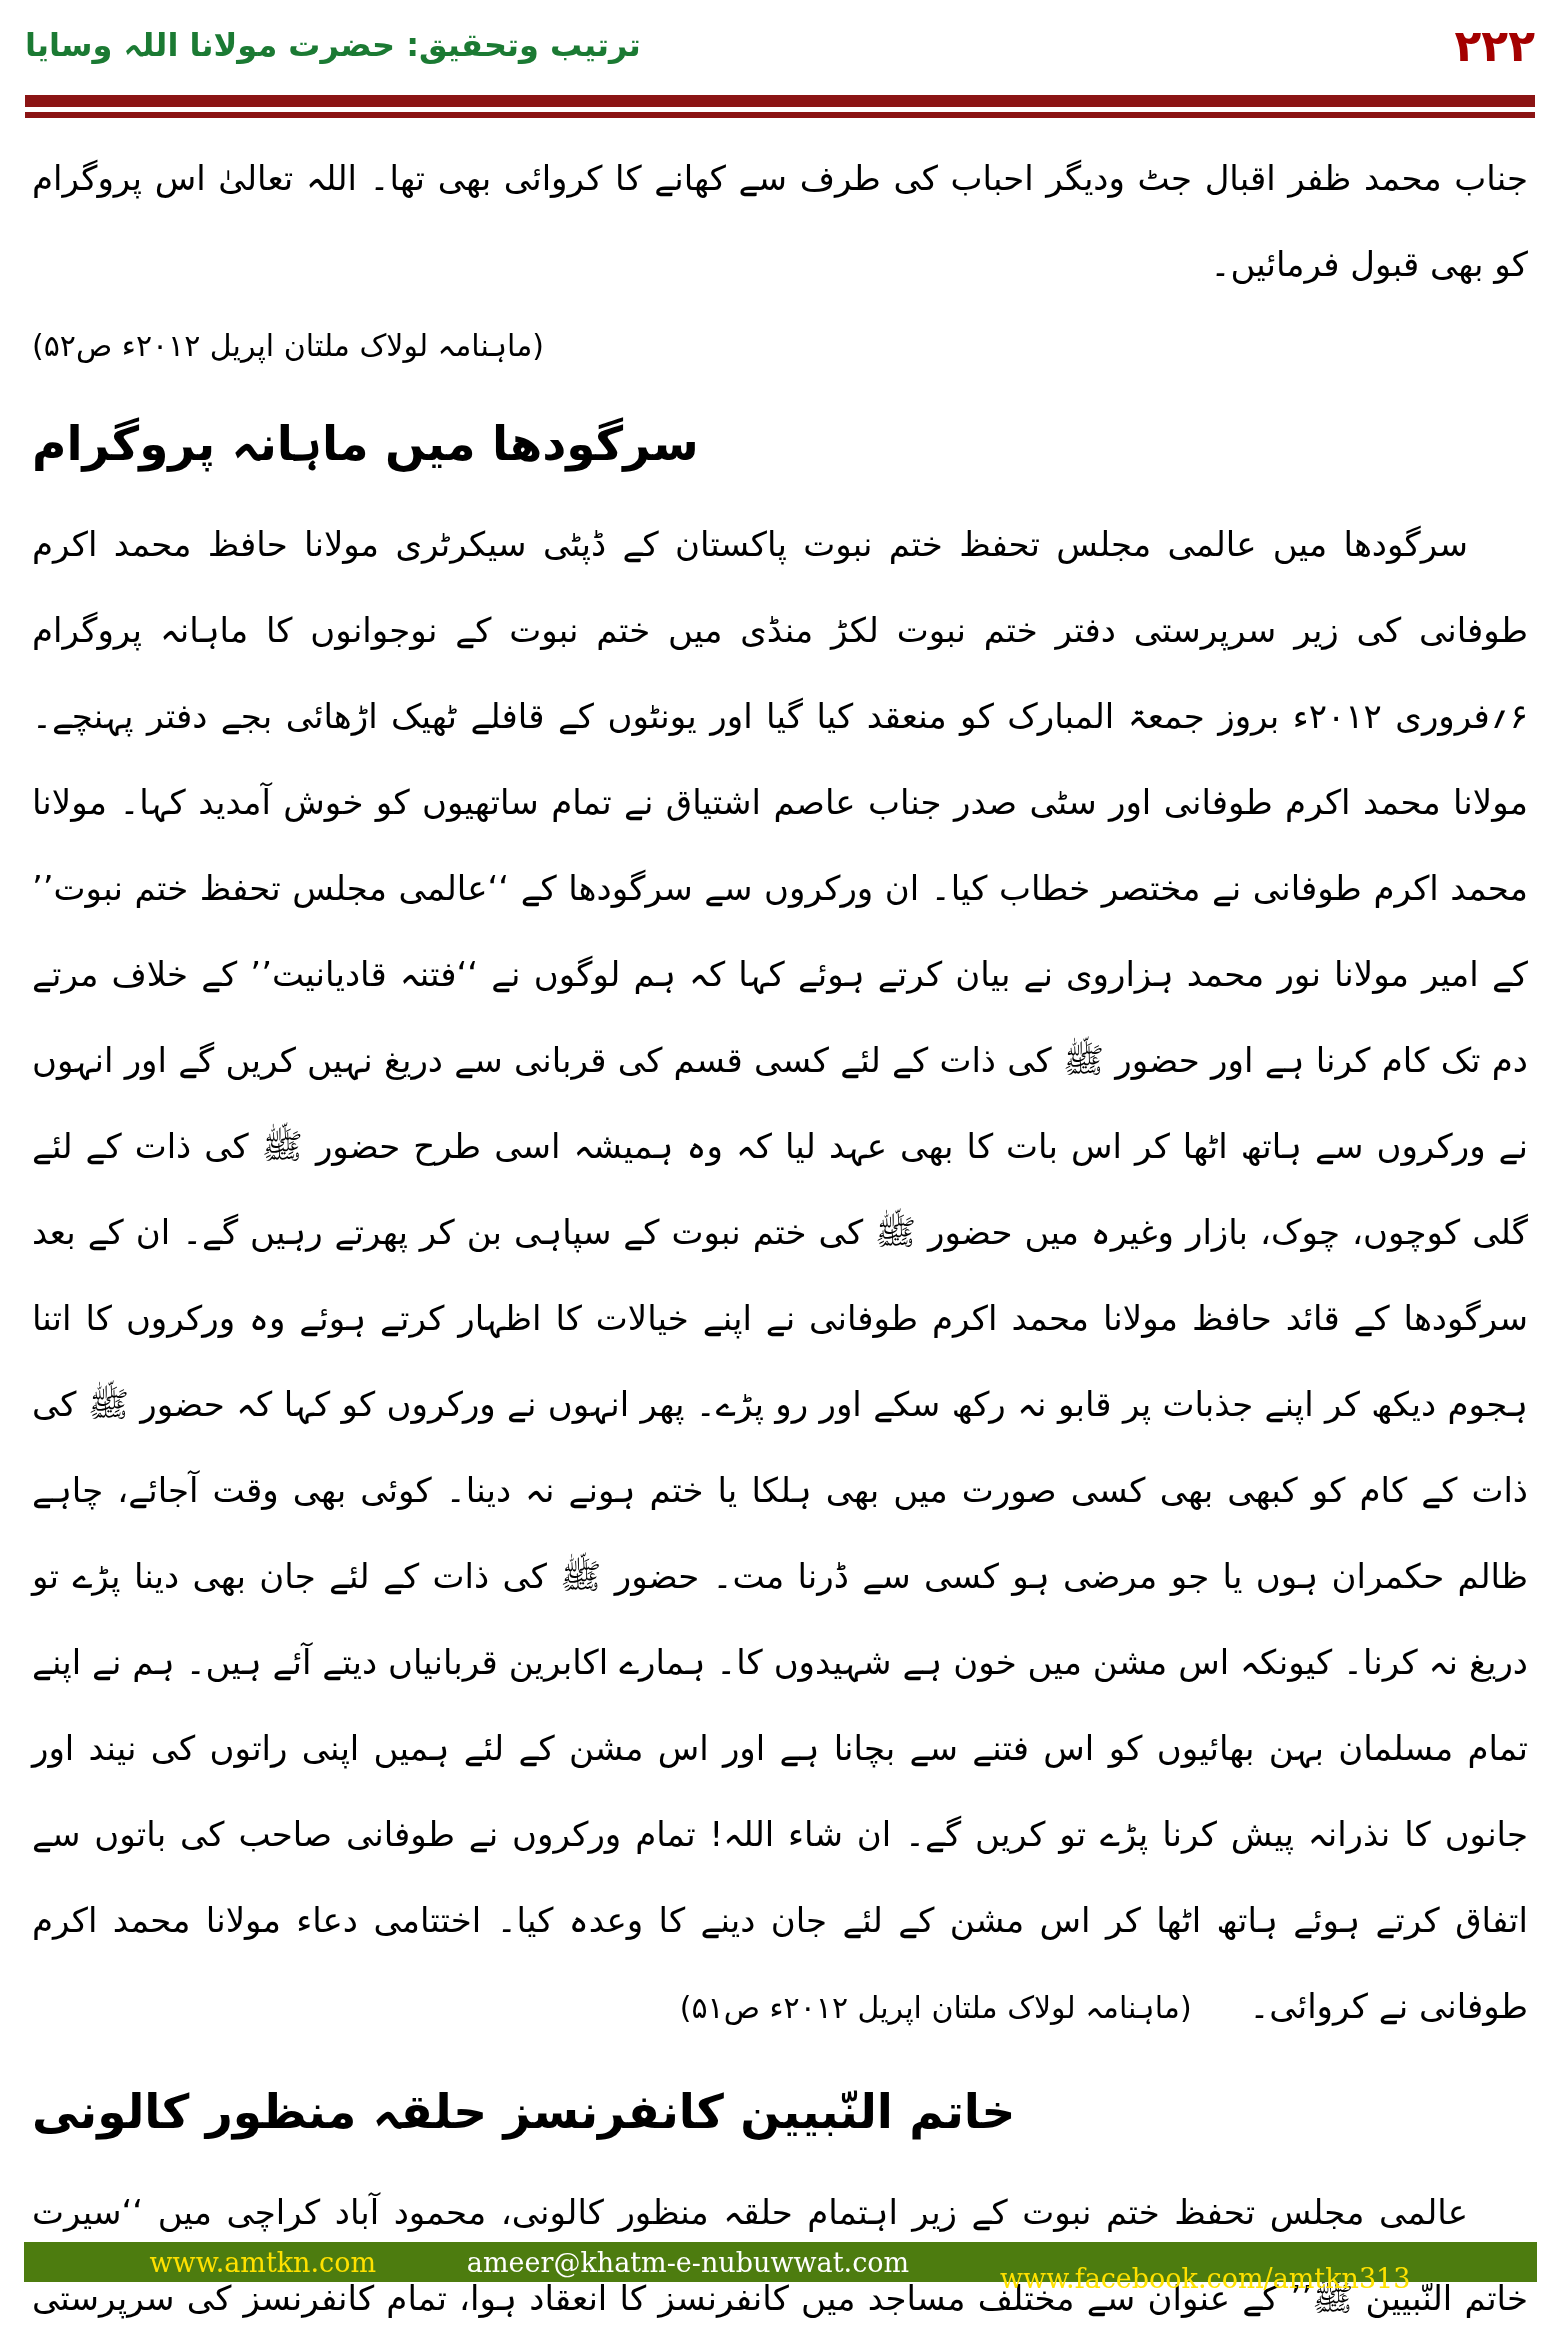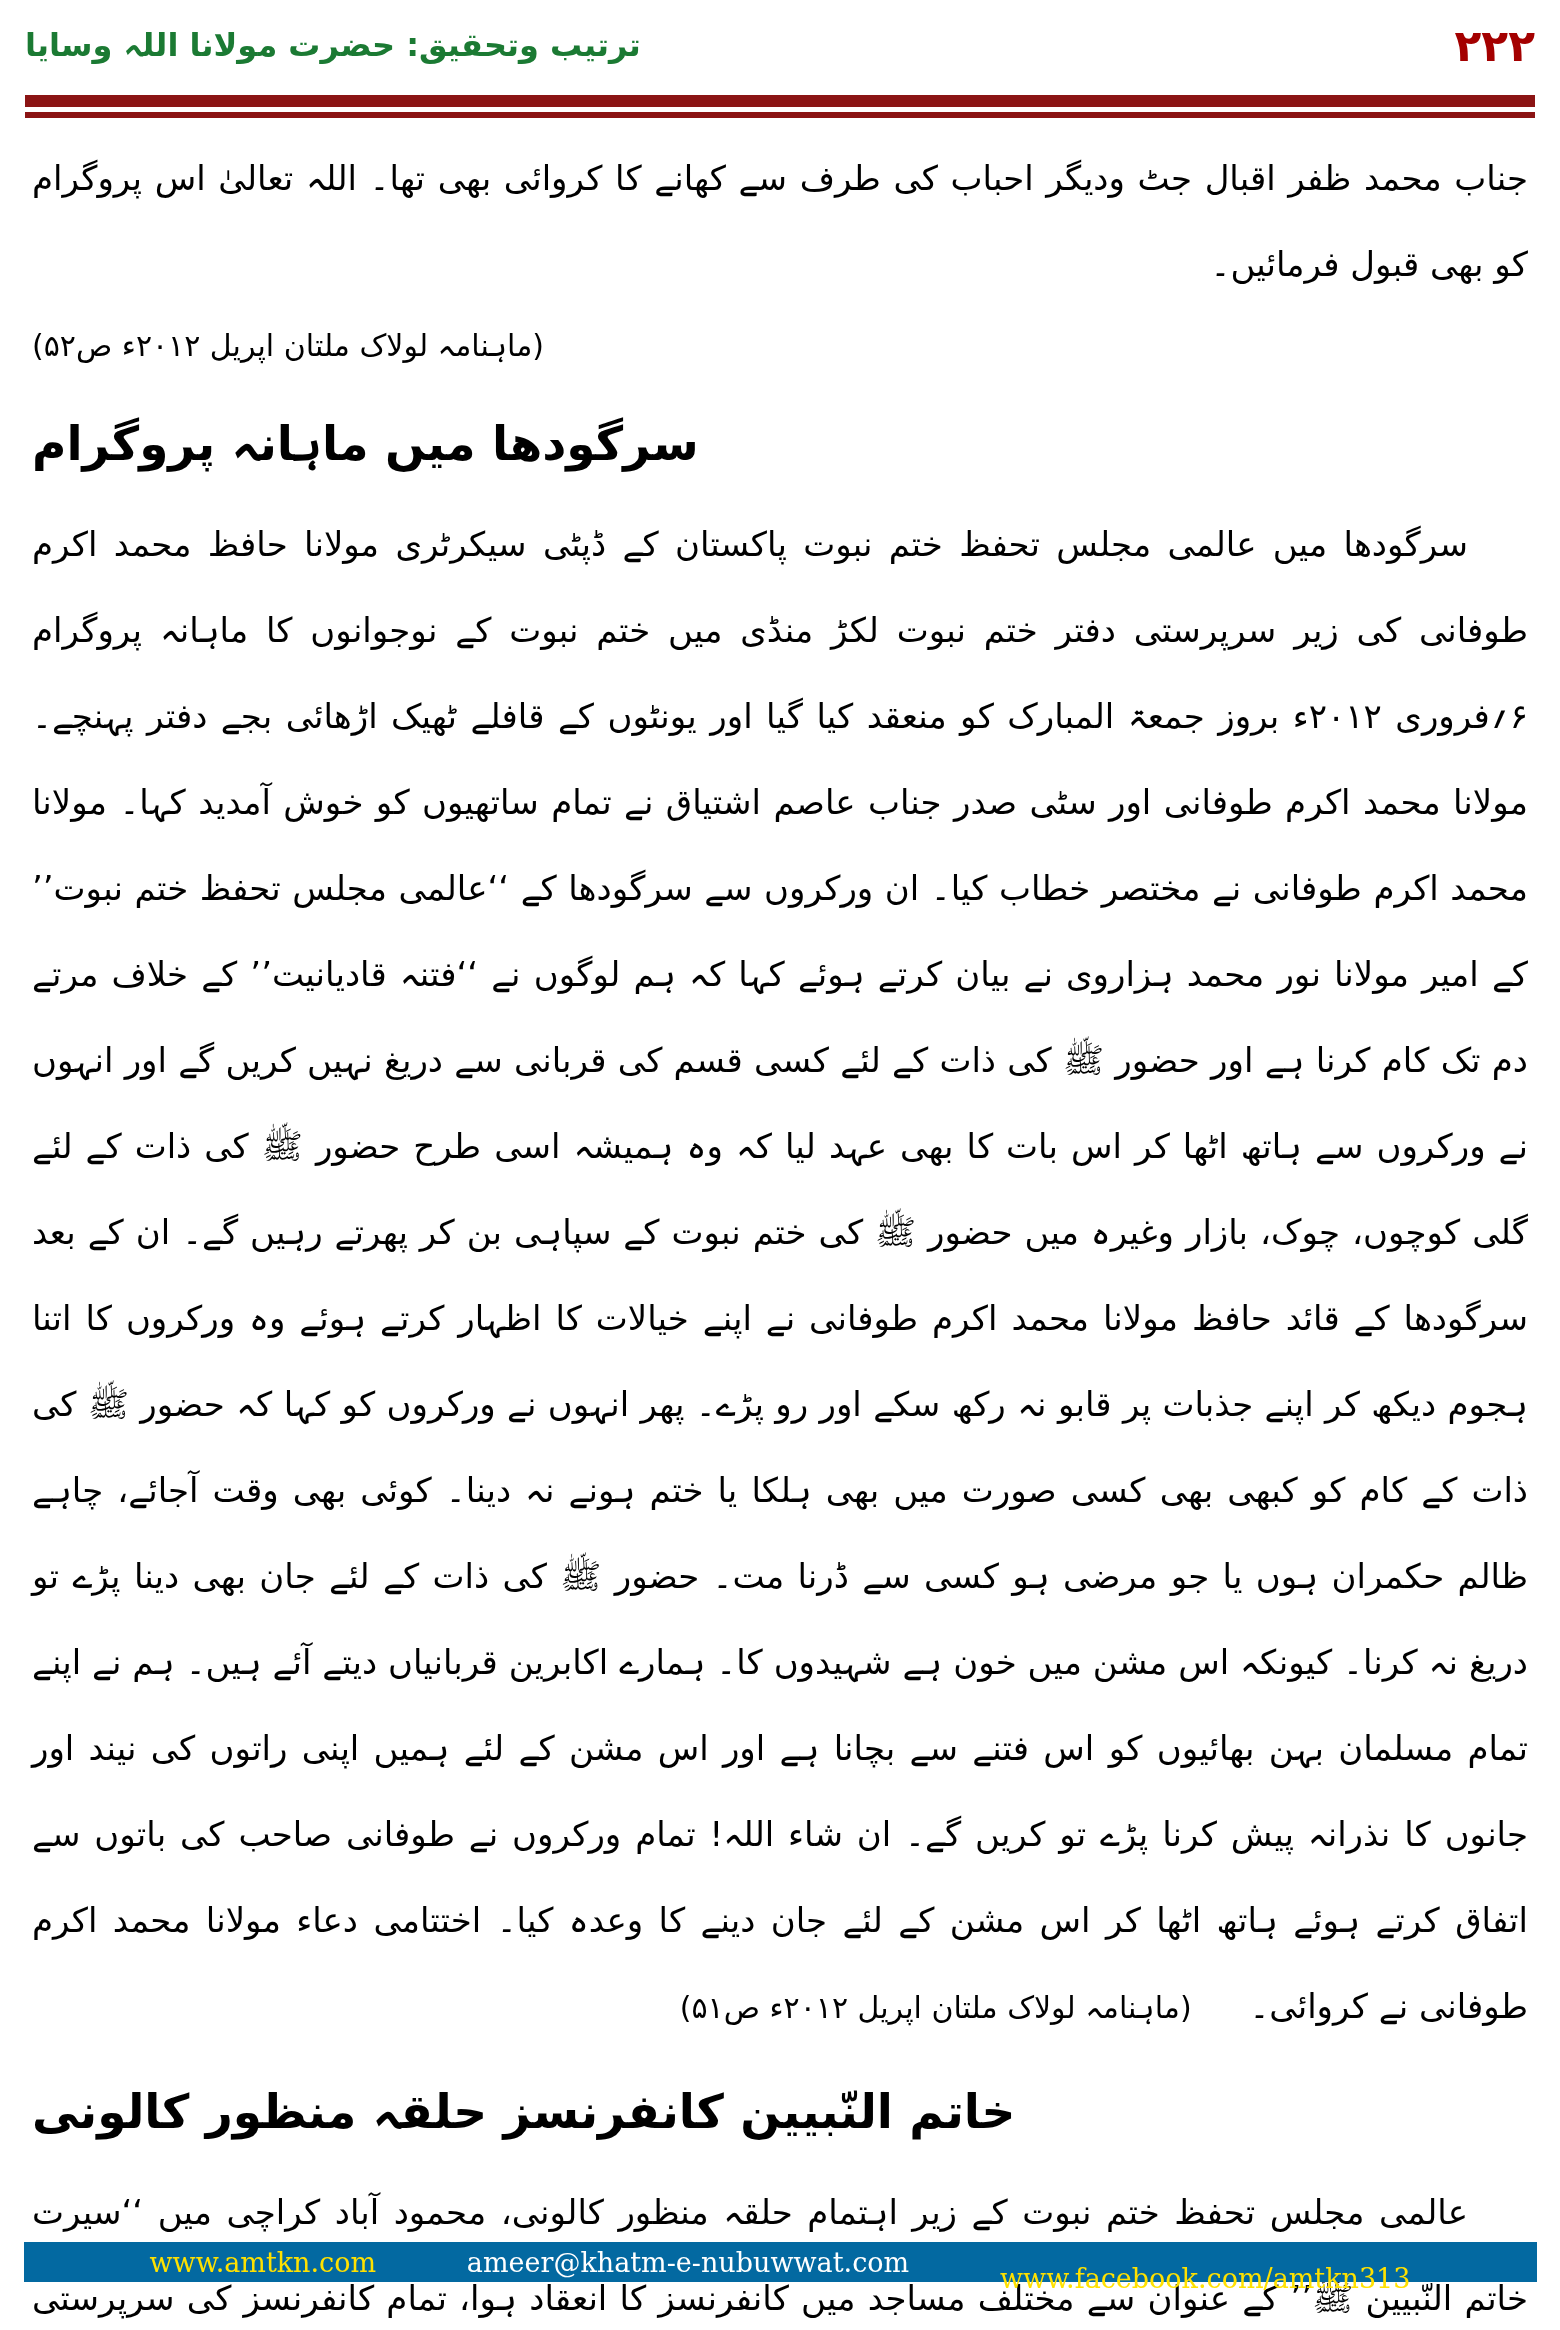--- a/index.html
+++ b/index.html
@@ -54,21 +54,21 @@
     font-weight:bold;
     font-size:47px;
     line-height:94px;
     margin:13.4px 0 10px 0;
   }
   
   .footer{
     position:absolute;
     left:23.5px;right:23.5px;bottom:48px;
     height:40px;
-    background:#0369a1;
+    background:#4d7c0f;
     display:flex;align-items:center;justify-content:space-between;
     direction:ltr;
     padding:0 126px;
     font-size:27px;
   }
   .footer a{text-decoration:none;font-family:"DejaVu Serif",serif;}
   .footer-website{color:#ffe100;}
   .footer-email{color:#ffffff;}
   .footer-facebook{color:#ffe100;margin-top:32px;}
 </style>

